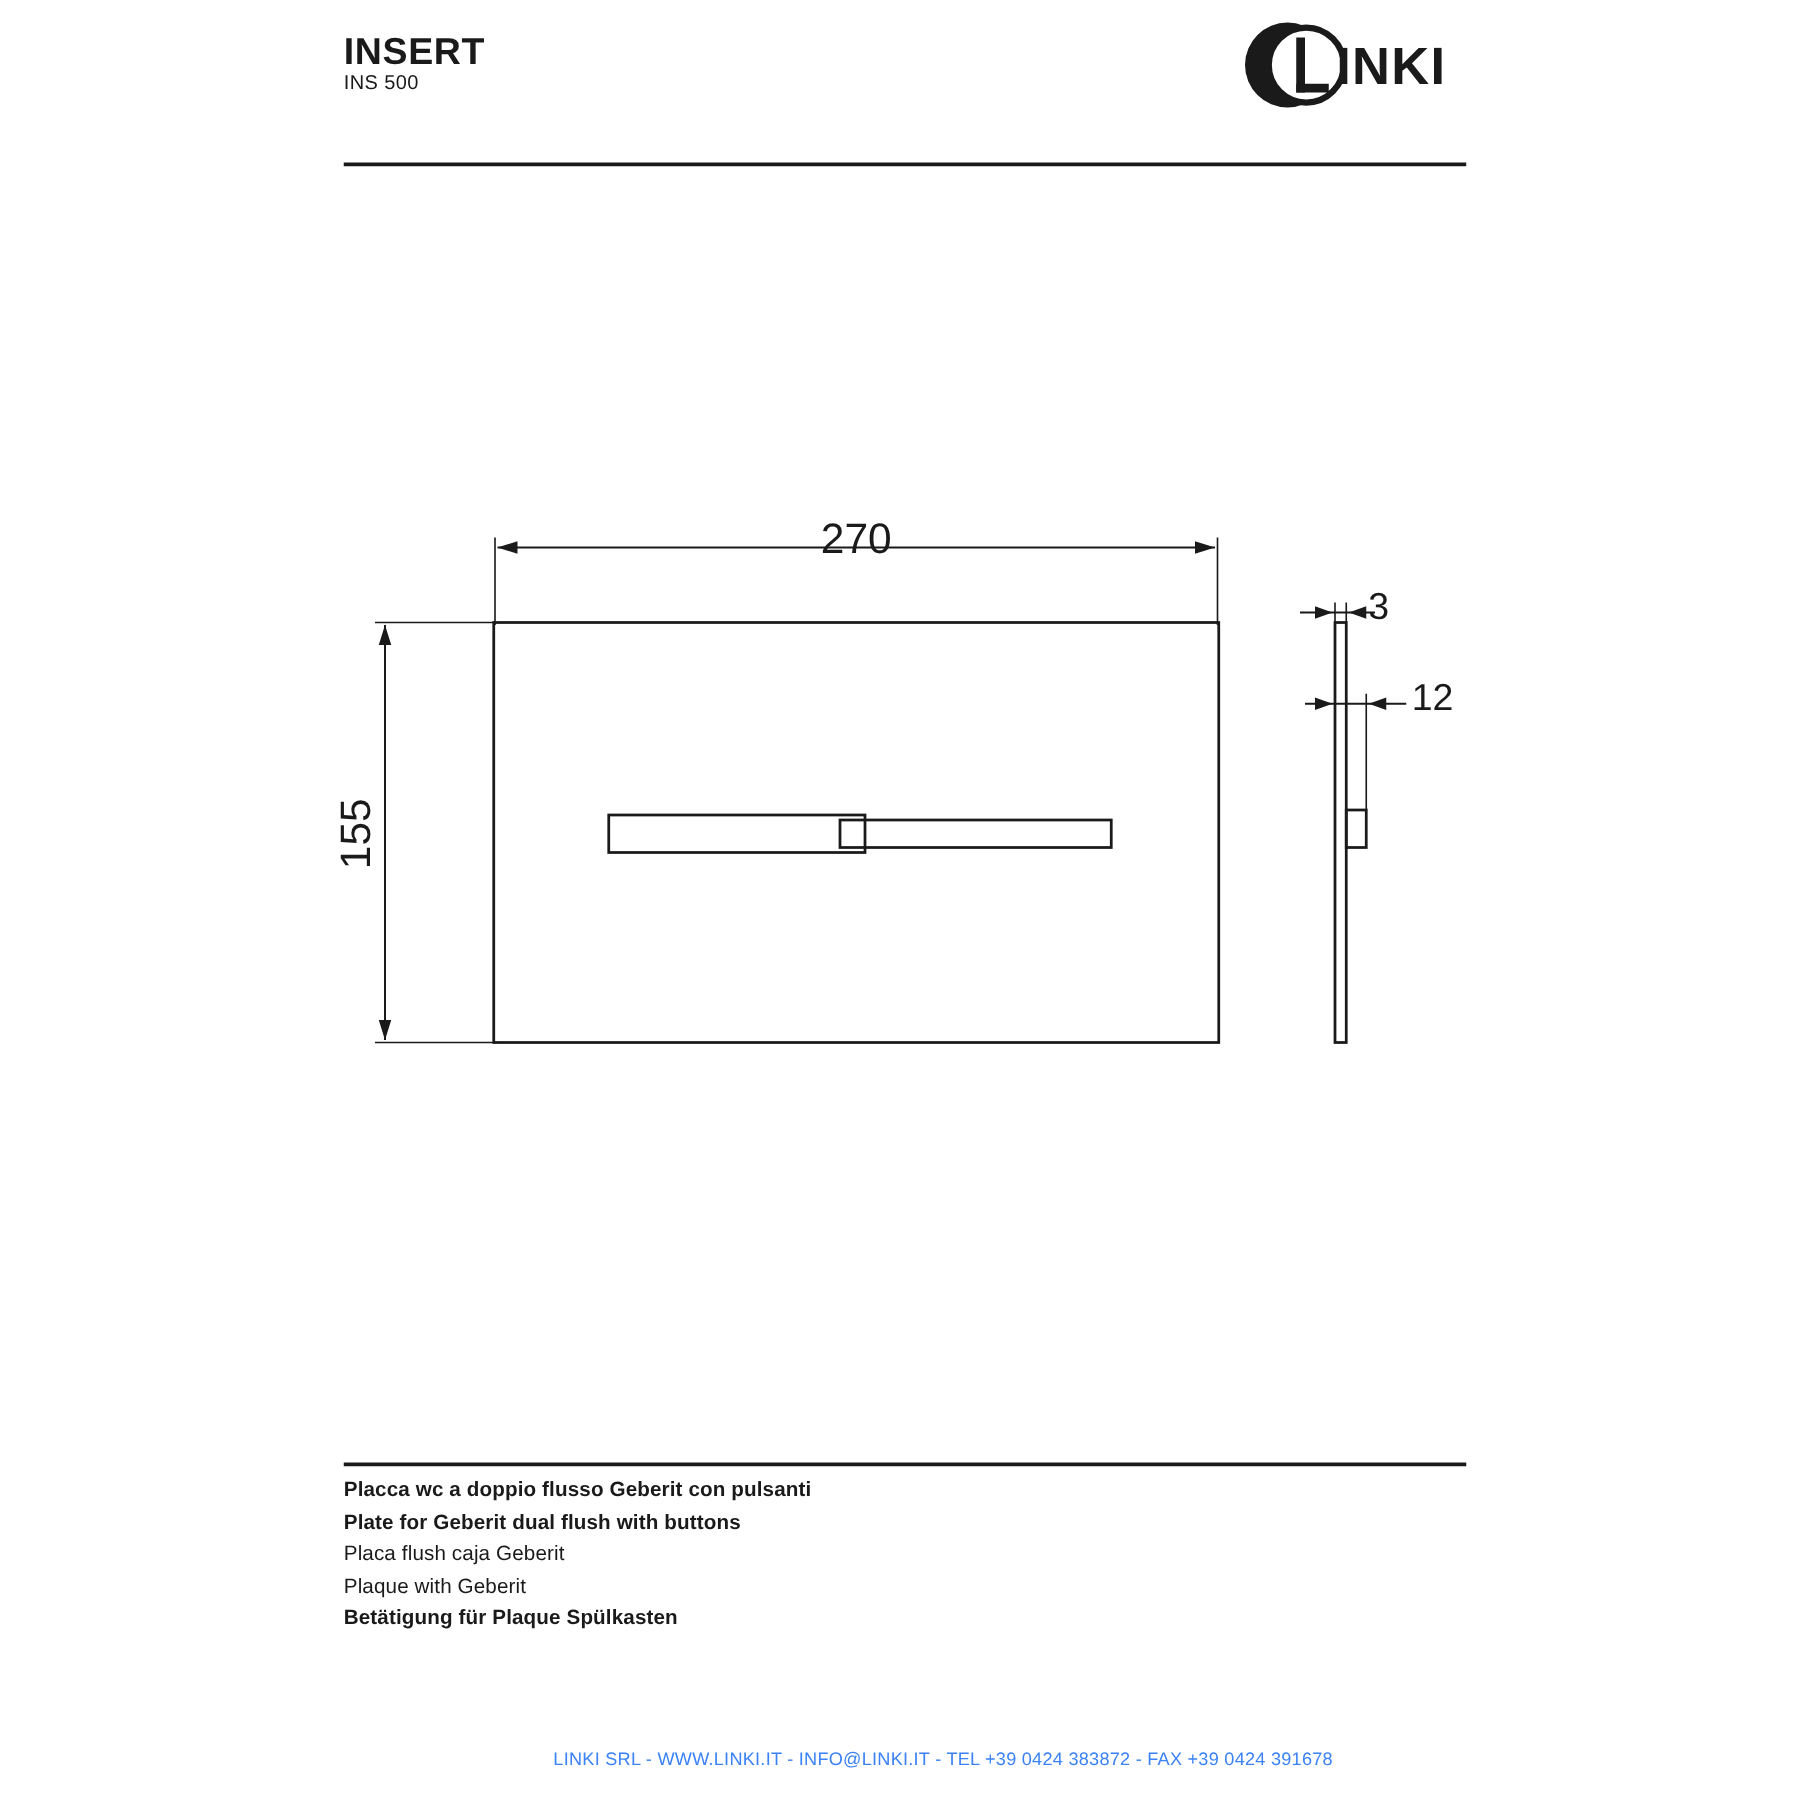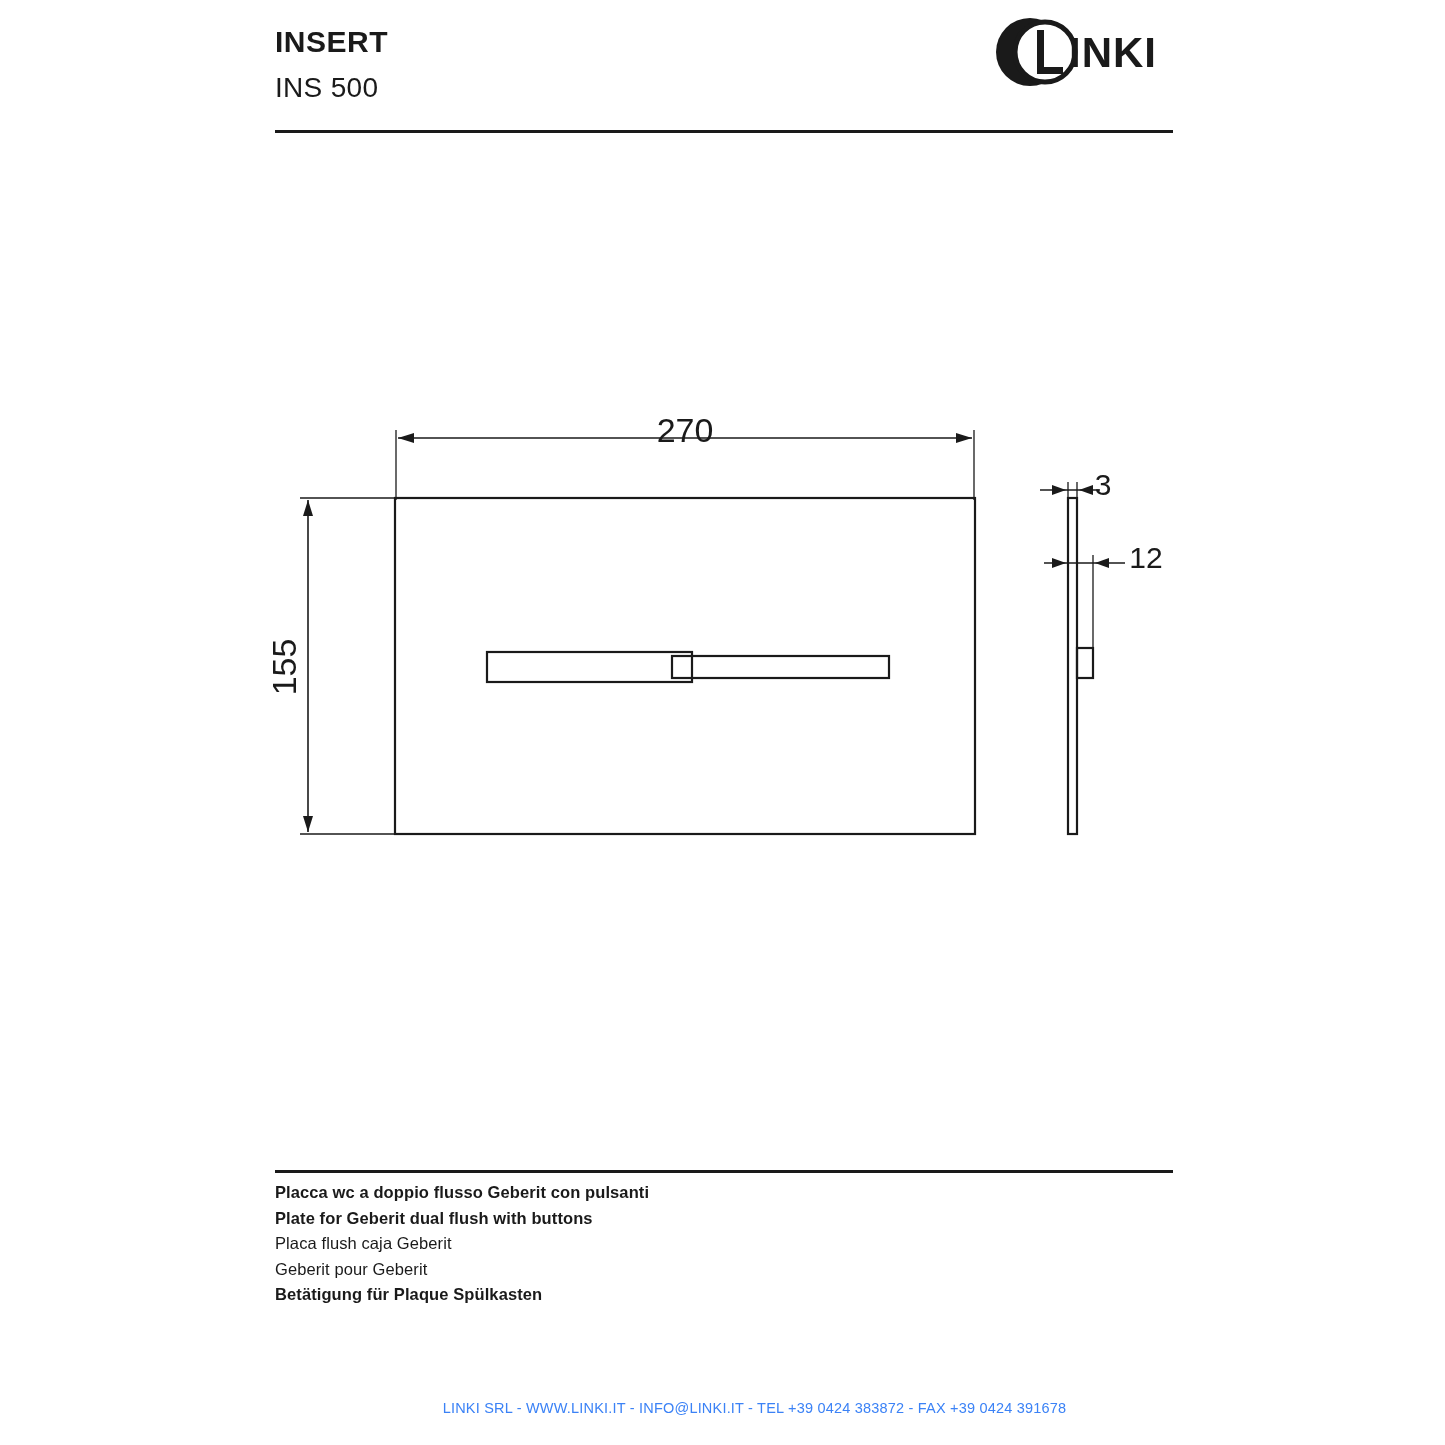--- a/index.html
+++ b/index.html
@@ -29,23 +29,22 @@
     width: 900px;
   }
   .title {
     font-size: 30px;
     font-weight: bold;
     letter-spacing: 0.5px;
     line-height: 1.1;
     margin: 0;
   }
   .subtitle {
-    font-size: 28px;
+    font-size: 16px;
     font-weight: normal;
-    margin-top: 14px;
     letter-spacing: 0.3px;
   }
   .header-rule {
     position: absolute;
     left: 275px;
     top: 130px;
     width: 898px;
     height: 3px;
     background: #1a1a1a;
   }
@@ -179,19 +178,19 @@
 
       <text x="1146" y="568" text-anchor="middle" font-family="Liberation Sans, sans-serif" font-size="30" fill="#1a1a1a">12</text>
     </svg>
   </div>
 
   <div class="desc-rule"></div>
   <div class="desc">
     <div class="desc-line bold">Placca wc a doppio flusso Geberit con pulsanti</div>
     <div class="desc-line bold">Plate for Geberit dual flush with buttons</div>
     <div class="desc-line">Placa flush caja Geberit</div>
-    <div class="desc-line">Geberit pour Geberit</div>
+    <div class="desc-line">Plaque with Geberit</div>
     <div class="desc-line bold">Betätigung für Plaque Spülkasten</div>
   </div>
 
   <div class="footer">LINKI SRL - WWW.LINKI.IT - INFO@LINKI.IT - TEL +39 0424 383872 - FAX +39 0424 391678</div>
 
 </div>
 
 </body></html>

